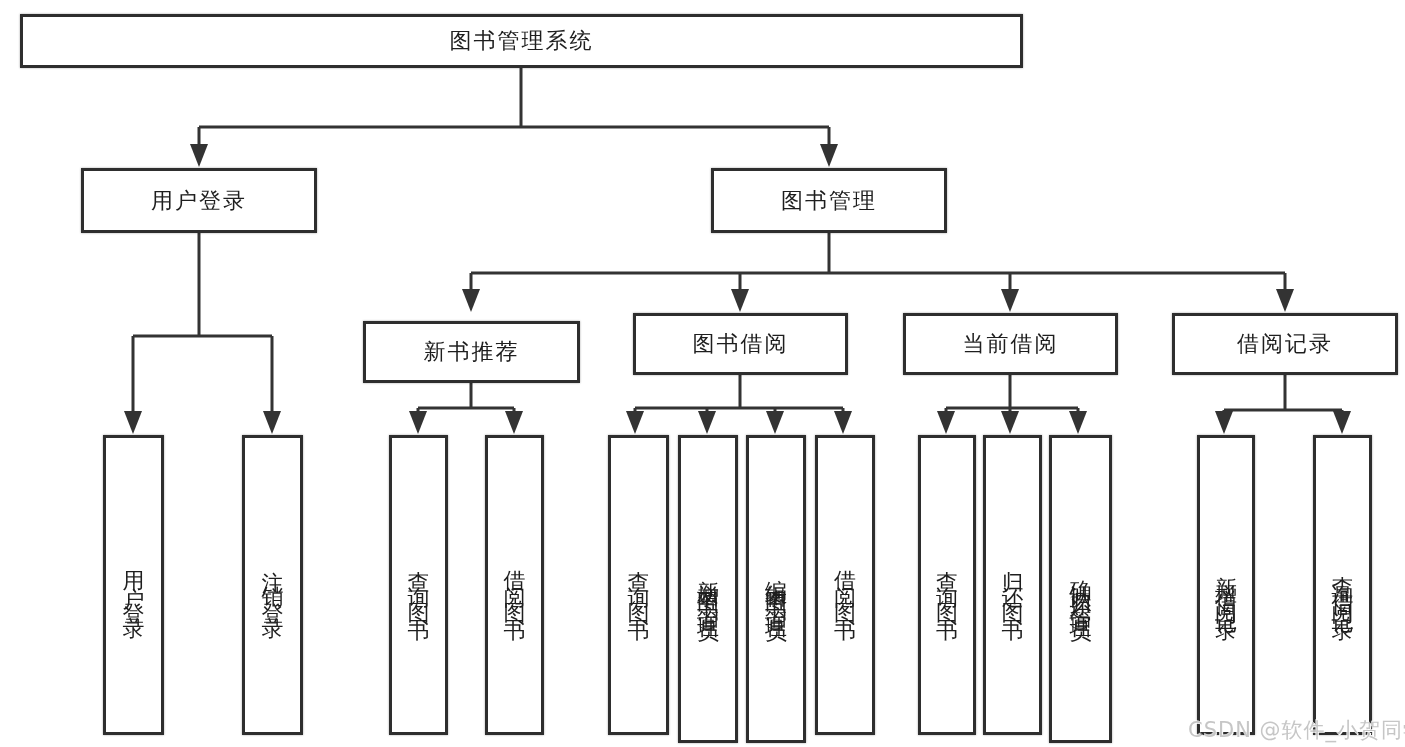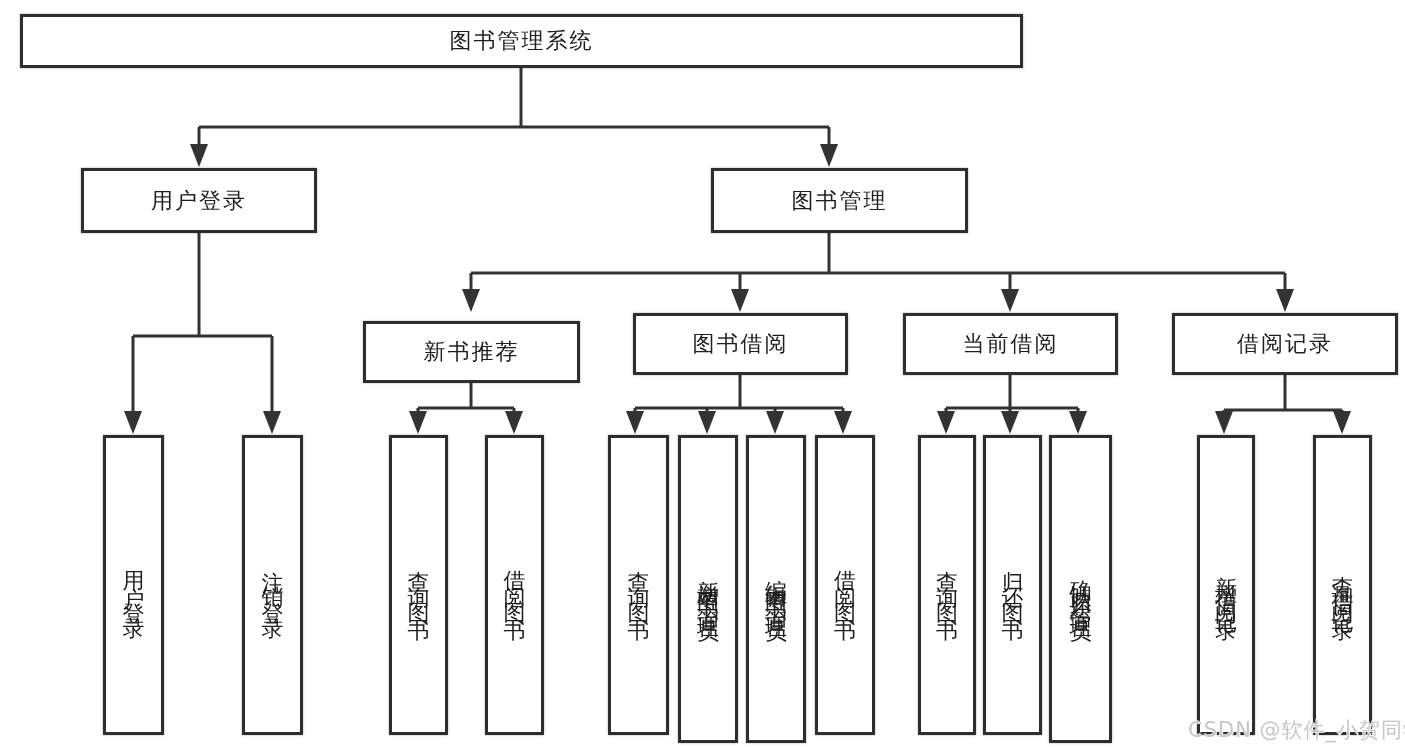--- a/index.html
+++ b/index.html
@@ -67,21 +67,21 @@
     </g>
   </svg>
 
   <div class="node" style="left:20px;top:14px;width:1003px;height:54px">
     <span class="hlabel">图书管理系统</span>
   </div>
 
   <div class="node" style="left:81px;top:168px;width:236px;height:65px">
     <span class="hlabel">用户登录</span>
   </div>
-  <div class="node" style="left:711px;top:168px;width:257px;height:65px">
+  <div class="node" style="left:711px;top:168px;width:236px;height:65px">
     <span class="hlabel">图书管理</span>
   </div>
 
   <div class="node" style="left:363px;top:321px;width:217px;height:62px">
     <span class="hlabel">新书推荐</span>
   </div>
   <div class="node" style="left:633px;top:313px;width:215px;height:62px">
     <span class="hlabel">图书借阅</span>
   </div>
   <div class="node" style="left:903px;top:313px;width:215px;height:62px">

